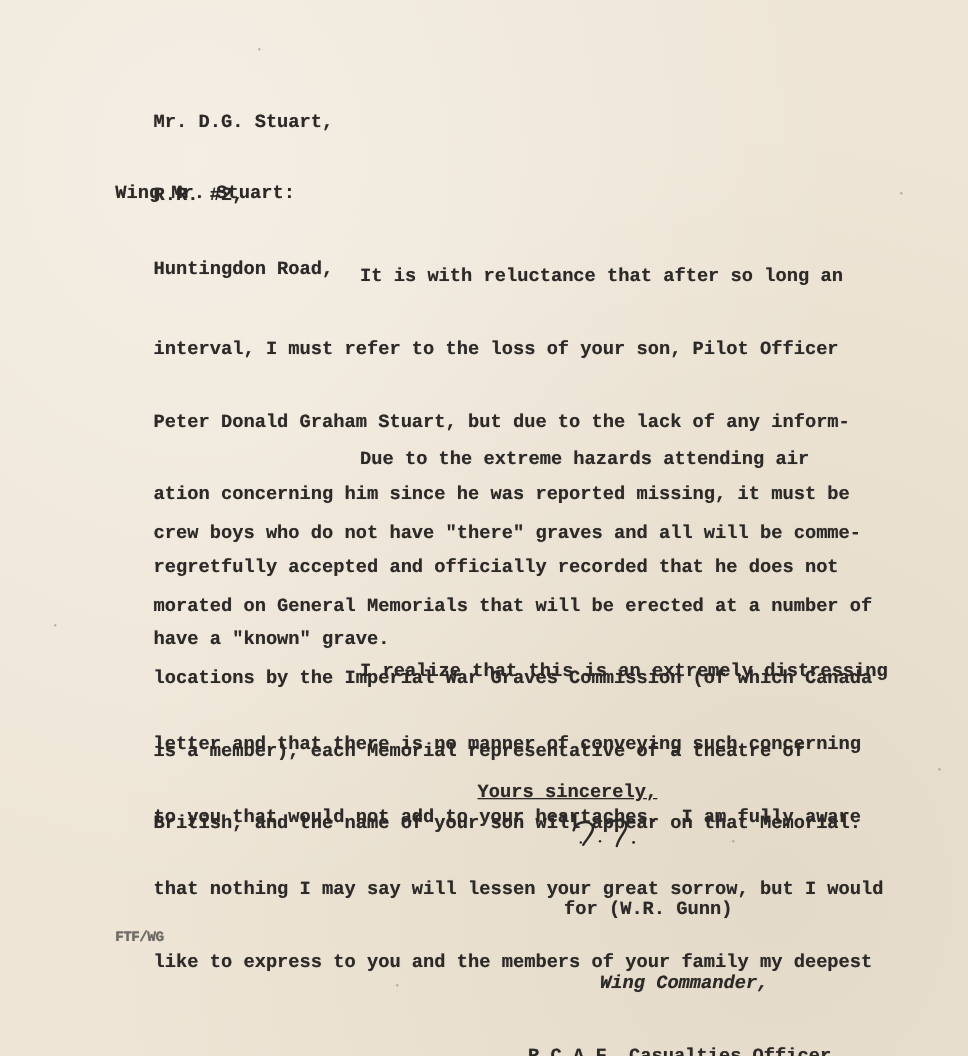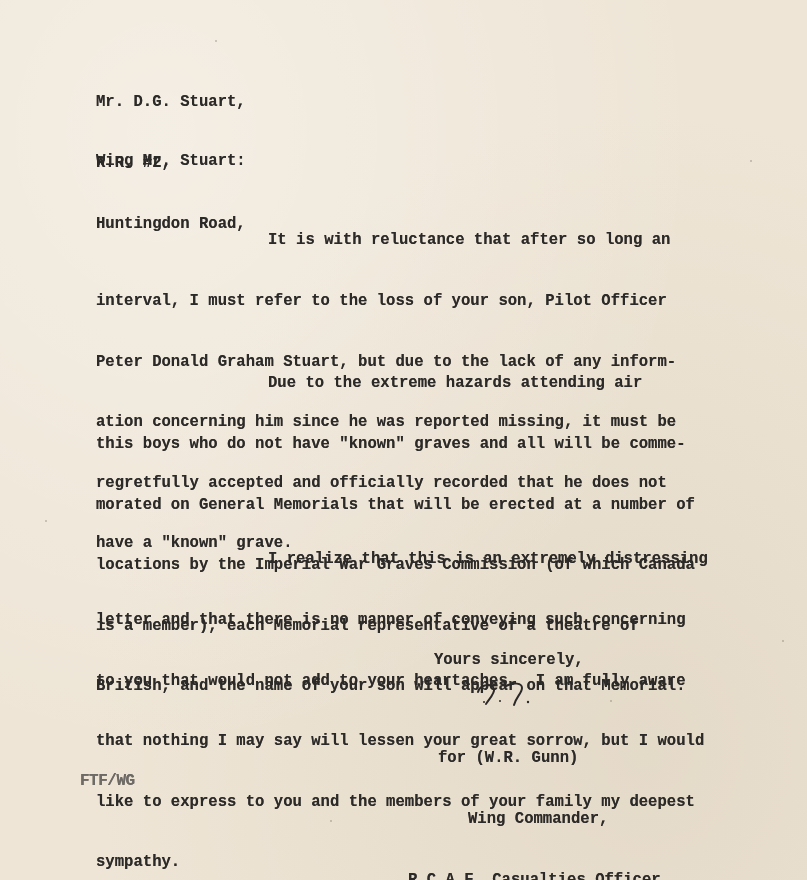--- a/index.html
+++ b/index.html
@@ -28,40 +28,40 @@
       letter-spacing: 0px;
     }
     .block {
       position: absolute;
       white-space: pre;
       text-shadow: 0 0 0.6px rgba(40,38,36,0.6);
     }
     .address { left: 96px; top: 52px; }
     .salutation { left: 96px; top: 151px; }
     .para { left: 96px; width: 700px; }
-    .p1 { top: 190px; }
+    .p1 { top: 180px; }
     .p2 { top: 333px; }
     .p3 { top: 509px; }
-    .line { display: block; height: 20.2px; }
+    .line { display: block; height: 20.2px; margin-left: 32px; }
     .indent { padding-left: 172px; }
-    .closing { left: 434px; top: 650px; }
+    .closing { left: 398px; top: 650px; text-decoration: underline; }
     .signature {
       position: absolute;
       left: 470px;
       top: 680px;
       width: 90px;
       height: 30px;
     }
     .sign-block { left: 408px; top: 708px; }
     .sign-block .l1 { padding-left: 30px; }
-    .sign-block .l2 { padding-left: 60px; }
+    .sign-block .l2 { padding-left: 60px; font-style: italic; }
     .ref {
-      left: 80px;
+      left: 96px;
       top: 771px;
-      font-size: 16px;
+      font-size: 12px;
       color: #6e6a66;
       letter-spacing: -0.5px;
       filter: blur(0.4px);
     }
     .speck {
       position: absolute;
       width: 2px;
       height: 2px;
       border-radius: 50%;
       background: rgba(90,80,70,0.35);
@@ -84,34 +84,33 @@
     <span class="line indent">It is with reluctance that after so long an</span>
     <span class="line">interval, I must refer to the loss of your son, Pilot Officer</span>
     <span class="line">Peter Donald Graham Stuart, but due to the lack of any inform-</span>
     <span class="line">ation concerning him since he was reported missing, it must be</span>
     <span class="line">regretfully accepted and officially recorded that he does not</span>
     <span class="line">have a "known" grave.</span>
   </div>
 
   <div class="block para p2">
     <span class="line indent">Due to the extreme hazards attending air</span>
-    <span class="line">this boys who do not have "known" graves and all will be comme-</span>
+    <span class="line">crew boys who do not have "there" graves and all will be comme-</span>
     <span class="line">morated on General Memorials that will be erected at a number of</span>
     <span class="line">locations by the Imperial War Graves Commission (of which Canada</span>
     <span class="line">is a member), each Memorial representative of a theatre of</span>
     <span class="line">British, and the name of your son will appear on that Memorial.</span>
   </div>
 
   <div class="block para p3">
     <span class="line indent">I realize that this is an extremely distressing</span>
     <span class="line">letter and that there is no manner of conveying such concerning</span>
     <span class="line">to you that would not add to your heartaches.  I am fully aware</span>
     <span class="line">that nothing I may say will lessen your great sorrow, but I would</span>
     <span class="line">like to express to you and the members of your family my deepest</span>
-    <span class="line">sympathy.</span>
   </div>
 
   <div class="block closing">Yours sincerely,</div>
 
   <svg class="signature" viewBox="0 0 90 30">
     <path d="M8 12 C 10 4, 22 3, 24 9 C 25 13, 20 18, 16 24" fill="none" stroke="#2b2928" stroke-width="2" stroke-linecap="round"></path>
     <path d="M36 6 C 44 2, 52 3, 52 8 C 52 13, 46 17, 44 25" fill="none" stroke="#2b2928" stroke-width="2" stroke-linecap="round"></path>
     <circle cx="14" cy="22" r="1" fill="#2b2928"></circle>
     <circle cx="30" cy="21" r="1" fill="#2b2928"></circle>
     <circle cx="58" cy="22" r="1.2" fill="#2b2928"></circle>

